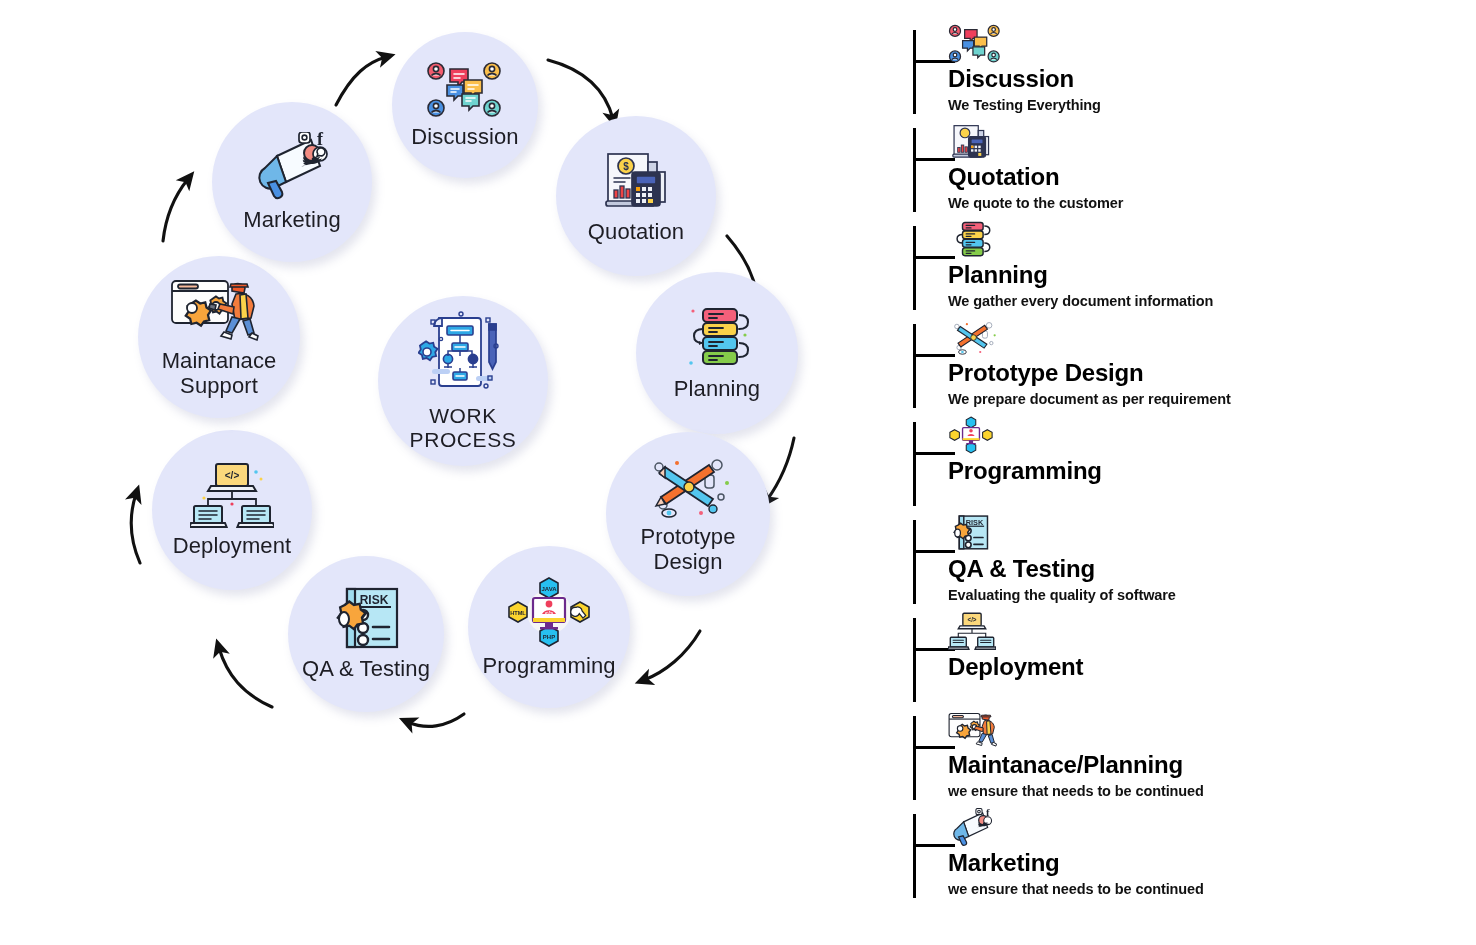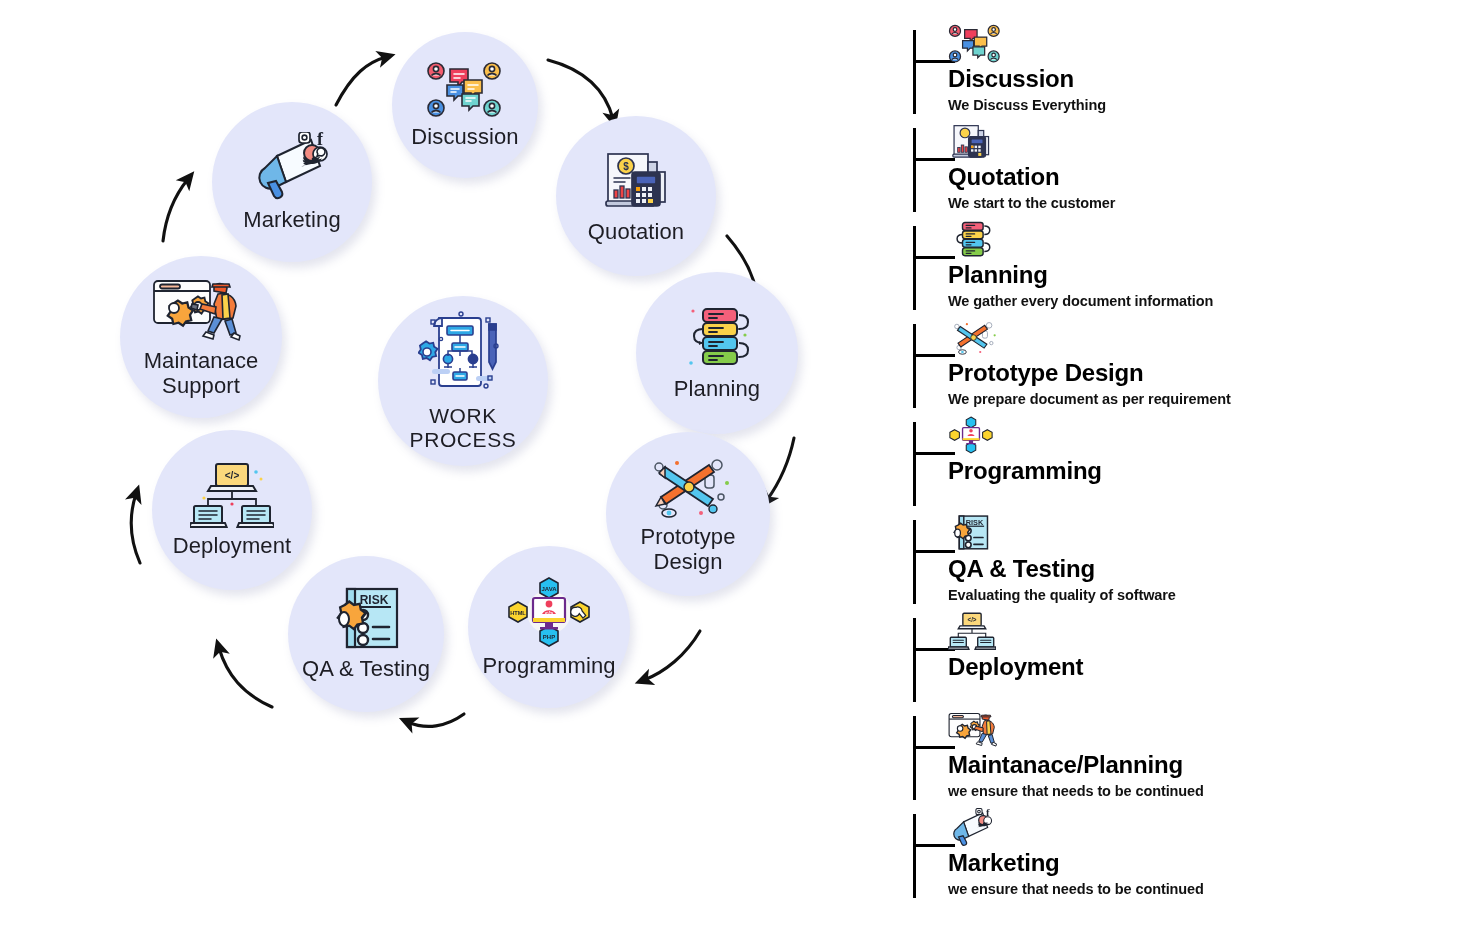--- a/index.html
+++ b/index.html
@@ -59,21 +59,21 @@
   }
 
   
   #node-discussion   { left: 392px; top: 32px;  width: 146px; height: 146px; }
   #node-quotation    { left: 556px; top: 116px; width: 160px; height: 160px; }
   #node-planning     { left: 636px; top: 272px; width: 162px; height: 162px; }
   #node-prototype    { left: 606px; top: 432px; width: 164px; height: 164px; }
   #node-programming  { left: 468px; top: 546px; width: 162px; height: 162px; }
   #node-qa           { left: 288px; top: 556px; width: 156px; height: 156px; }
   #node-deployment   { left: 152px; top: 430px; width: 160px; height: 160px; }
-  #node-maintanace   { left: 120px; top: 256px; width: 162px; height: 162px; }
+  #node-maintanace   { left: 138px; top: 256px; width: 162px; height: 162px; }
   #node-marketing    { left: 212px; top: 102px; width: 160px; height: 160px; }
   #node-center       { left: 378px; top: 296px; width: 170px; height: 170px; }
 
   
   #timeline {
     position: absolute;
     left: 908px; top: 24px;
     width: 560px; height: 900px;
   }
   .tl-item {
@@ -486,21 +486,21 @@
               <path d="M61.5,51.5a5,3.4 0 0 1 9,0" fill="#fff"></path>
             <path d="M24,8h18v13h-6l-4,5v-5h-8z" fill="#ef3f5c"></path>
               <path d="M38,19h18v13h-7l-4,5v-5h-7z" fill="#fbbf4c"></path>
             <path d="M21,24h16v11h-5l-4,4v-4h-7z" fill="#4a90e2"></path>
               <path d="M36,33h17v12h-6l-4,4v-4h-7z" fill="#6ed3cf"></path>
           </g>
         </svg>
       </span>
       <div class="tl-body">
         <div class="tl-title">Discussion</div>
-        <div class="tl-desc">We Discuss Everything</div>
+        <div class="tl-desc">We Testing Everything</div>
       </div>
     </div>
 
     <div class="tl-item">
       <span class="tl-rail"></span>
       <span class="tl-tick"></span>
       <span class="tl-icon">
         <svg width="46" height="40" viewBox="0 0 76 66">
           <g stroke="#2d3350" stroke-width="2">
             <rect x="10" y="6" width="40" height="48" fill="#f6f7fb"></rect>
@@ -523,21 +523,21 @@
             <rect x="38" y="45" width="4" height="4"></rect>
               <rect x="44" y="45" width="4" height="4"></rect>
               <rect x="50" y="45" width="4" height="4"></rect>
             </g>
           <rect x="50" y="51" width="5" height="5" fill="#fbd24a"></rect>
             <rect x="38" y="39" width="4" height="4" fill="#f59e0b"></rect>
         </svg>
       </span>
       <div class="tl-body">
         <div class="tl-title">Quotation</div>
-        <div class="tl-desc">We start to the customer</div>
+        <div class="tl-desc">We quote to the customer</div>
       </div>
     </div>
 
     <div class="tl-item">
       <span class="tl-rail"></span>
       <span class="tl-tick"></span>
       <span class="tl-icon">
         <svg width="46" height="40" viewBox="0 0 76 66">
           <g stroke="#1f2430" stroke-width="2.4" fill="none">
             <path d="M60,10 q9,0 9,7 q0,7 -9,7"></path>

